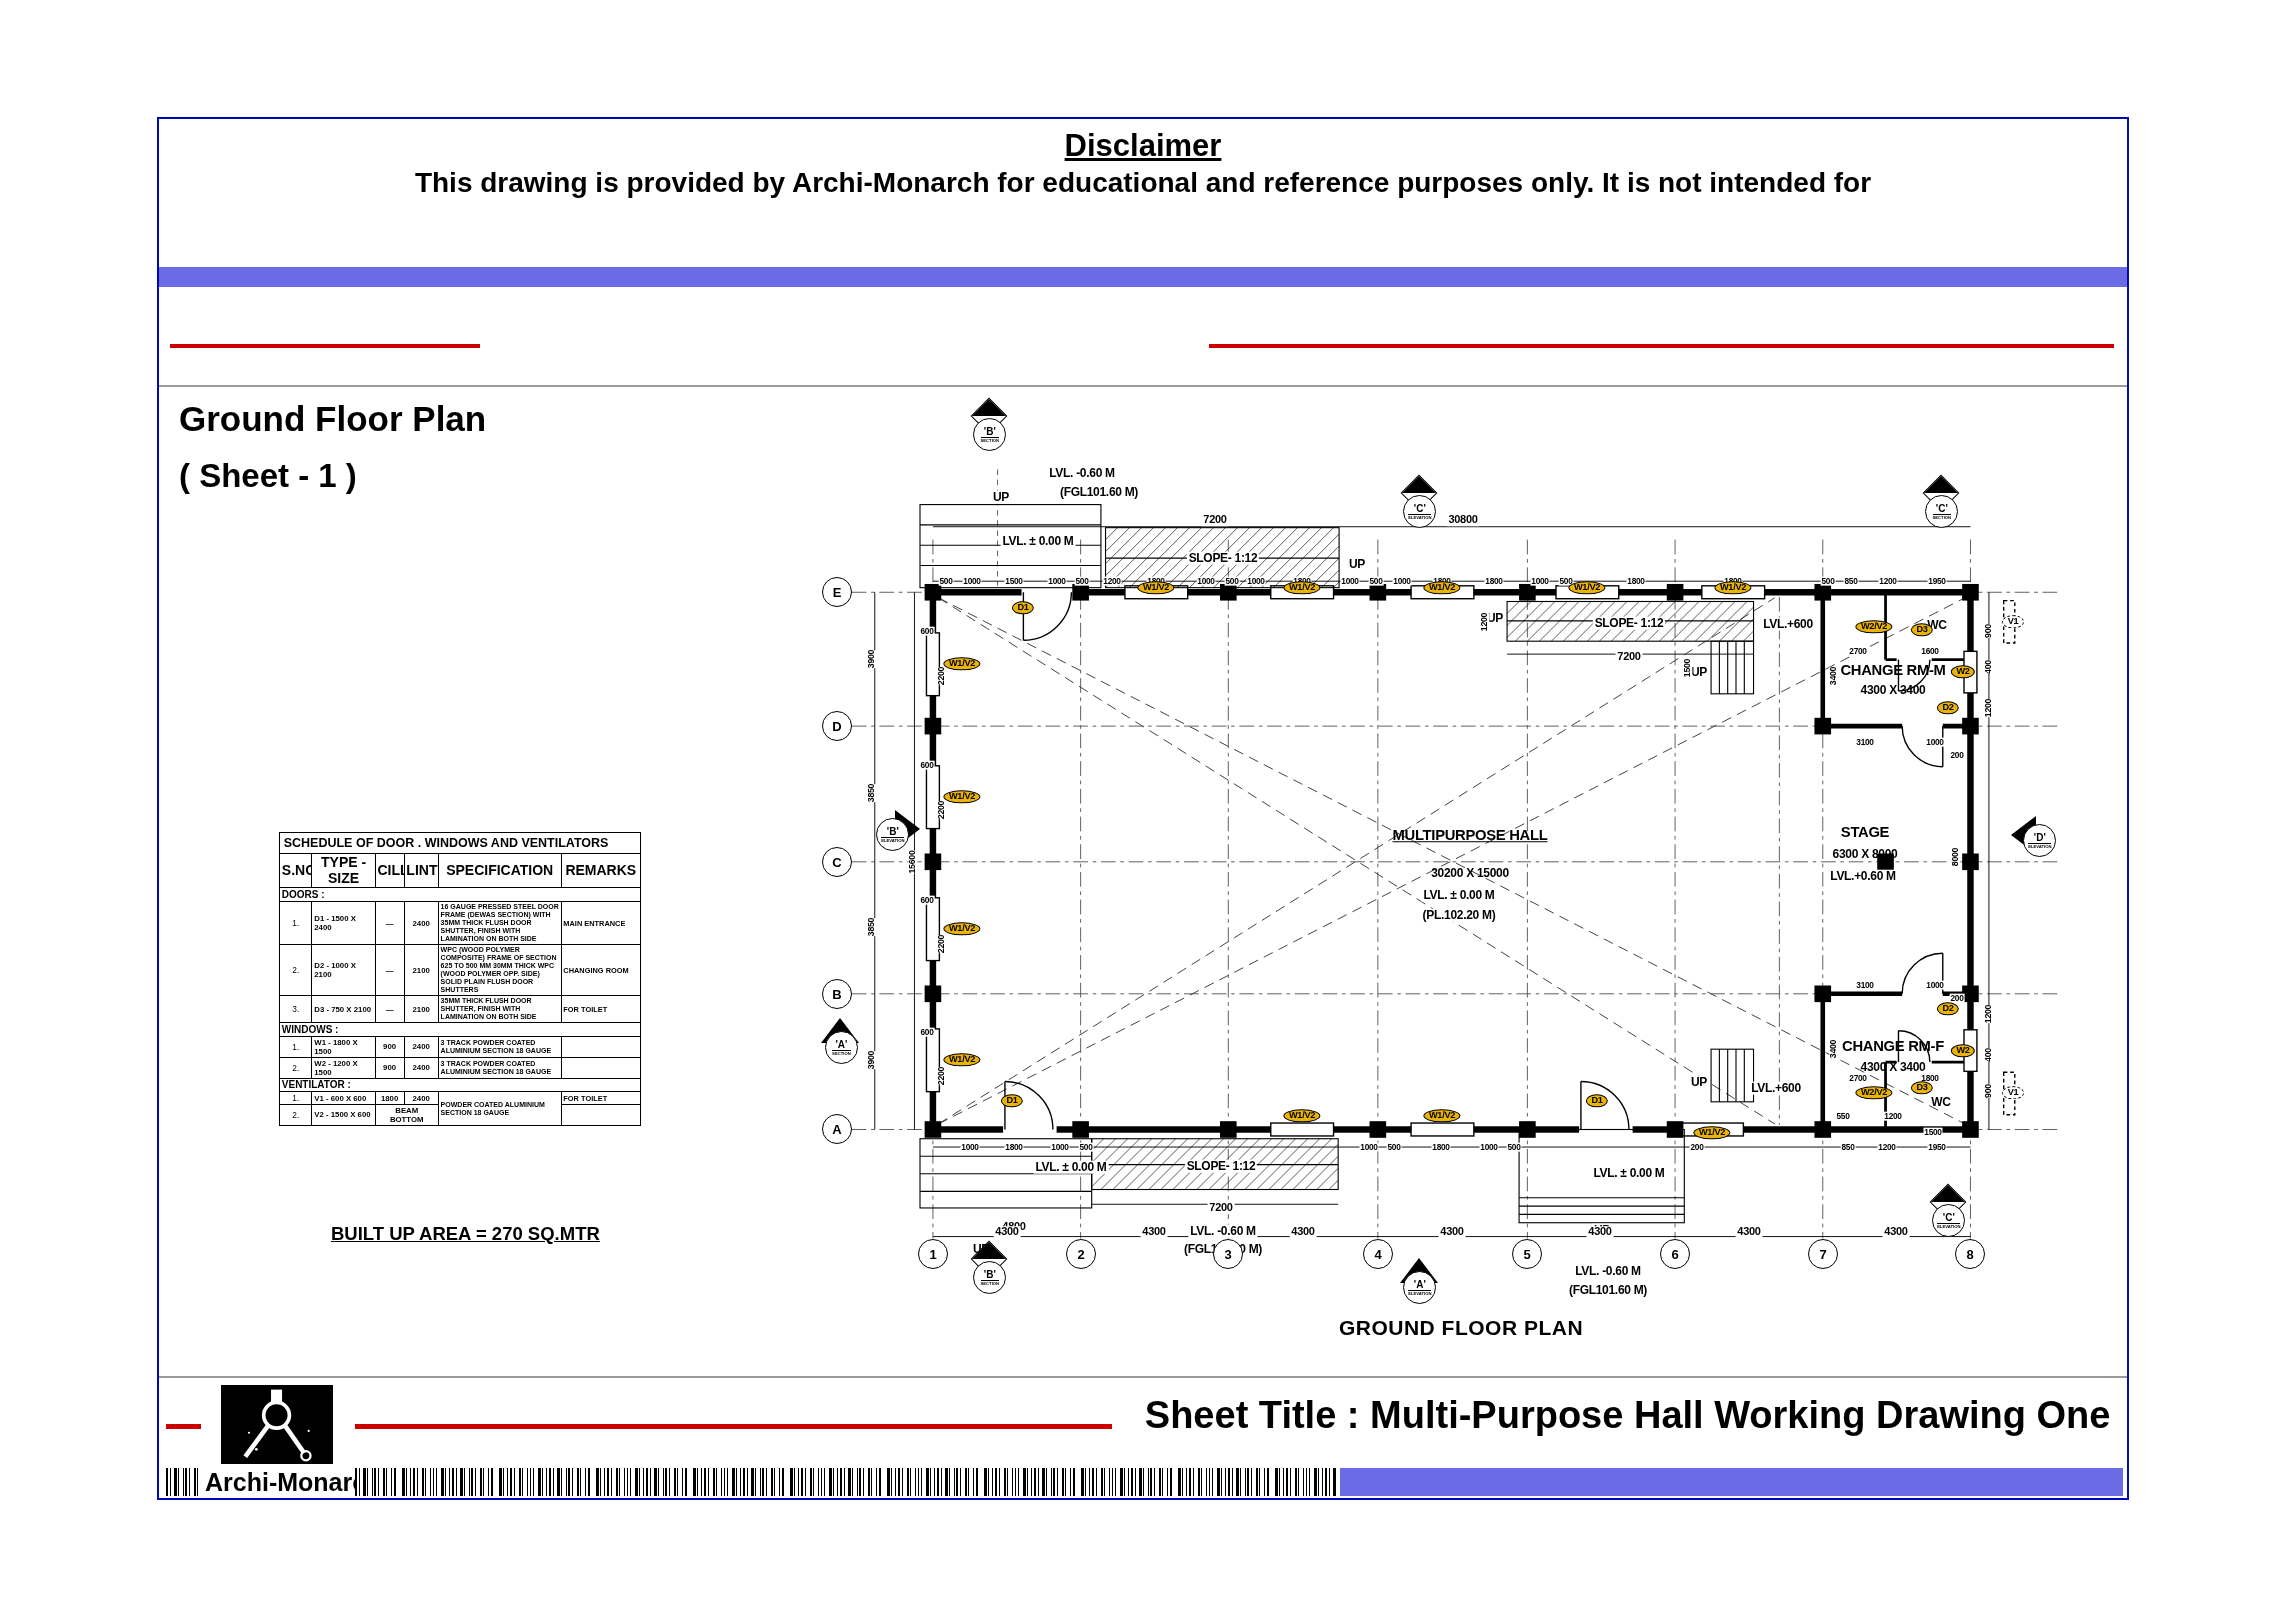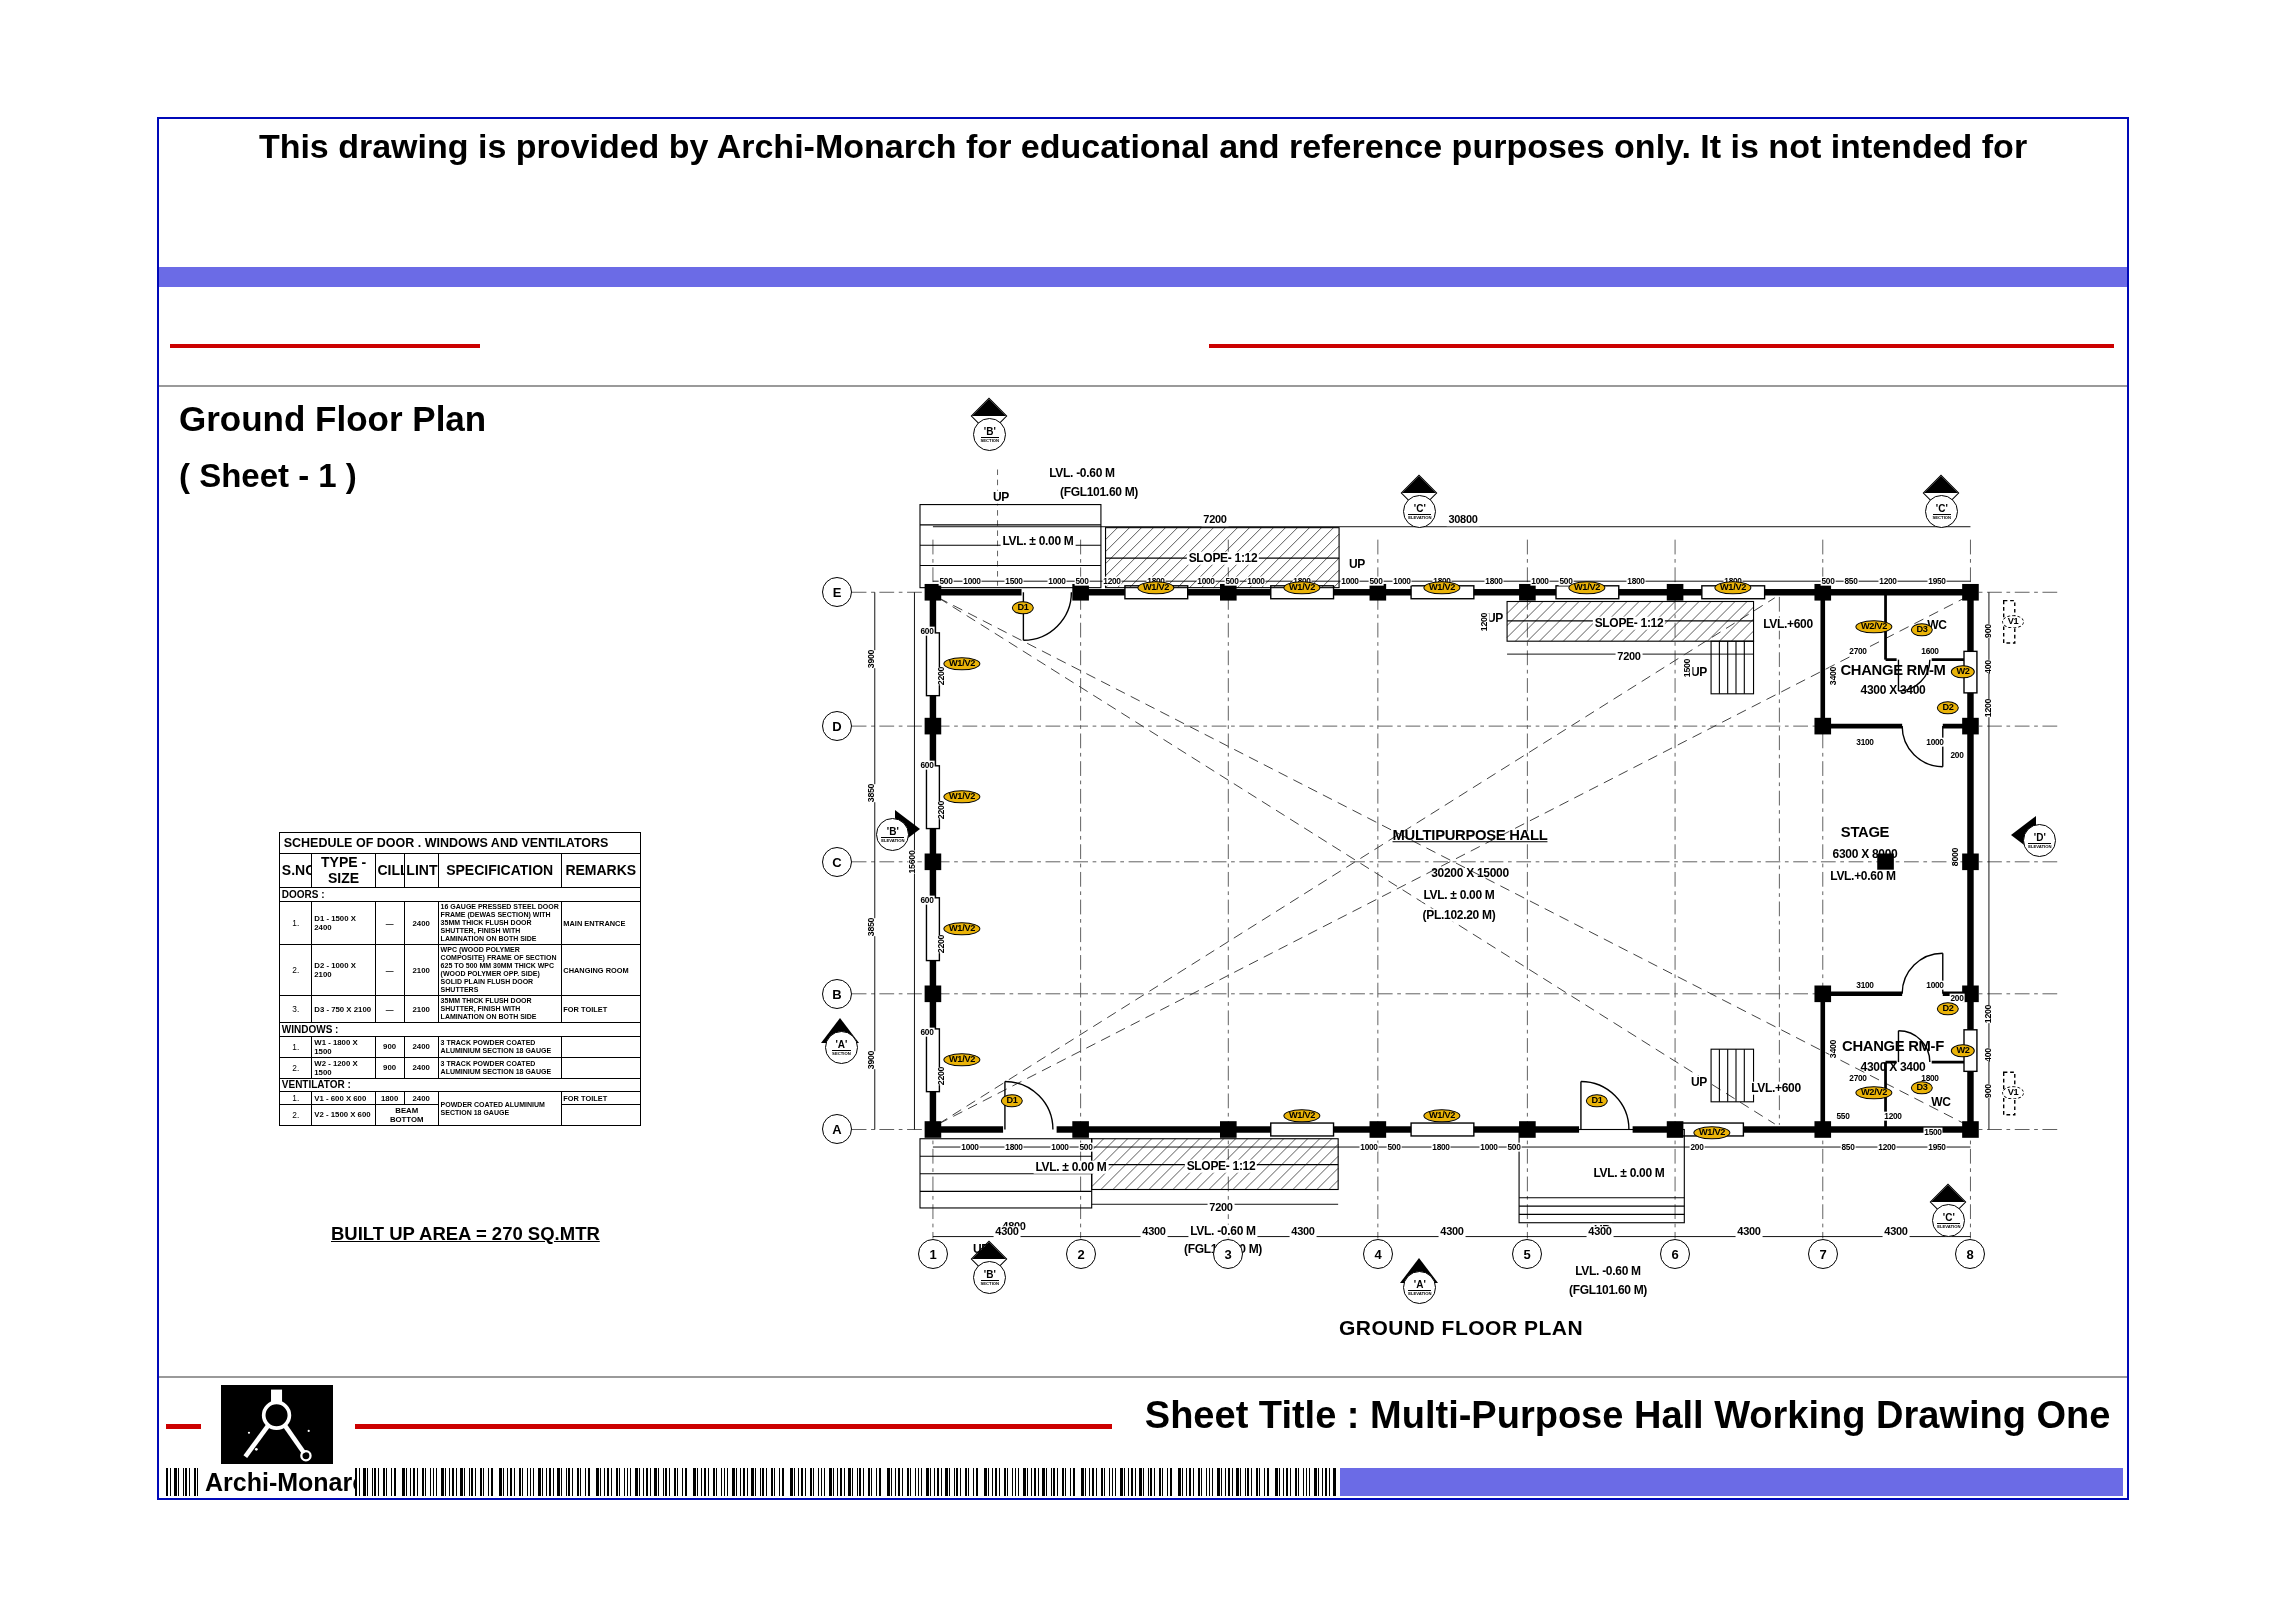--- a/index.html
+++ b/index.html
@@ -2,21 +2,21 @@
 <html style="font-size:14.8px"><head>
 <meta charset="utf-8">
 <style>
   html,body{margin:0;padding:0;background:#fff;font-family:"Liberation Sans",sans-serif;color:#000;}
   #canvas{position:relative;width:2290px;height:1619px;background:#fff;overflow:hidden;}
   .sheet{position:absolute;left:157px;top:117px;width:1972px;height:1383px;border:2.8px solid #0009b8;background:#fff;box-sizing:border-box;}
 
   
   .disclaimer{position:absolute;left:0;top:9.2px;width:100%;text-align:center;}
   .disc-title{font-size:31px;font-weight:bold;text-decoration:underline;}
-  .disc-line{font-size:34px;font-weight:bold;line-height:37px;}
+  .disc-line{font-size:28px;font-weight:bold;line-height:37px;}
   .purple-bar{position:absolute;left:0;top:148px;width:100%;height:20px;background:#6b6be6;}
   .cat-row{position:absolute;left:0;top:201px;width:100%;height:48px;}
   .redline{position:absolute;background:#c00;height:3.7px;top:24px;}
   .rl-left{left:11px;width:310px;}
   .rl-right{left:1050px;right:13px;}
   .cat-text{position:absolute;left:310px;width:716px;text-align:center;font-size:34px;font-weight:bold;}
   .gray-line{position:absolute;left:0;width:100%;height:1.8px;background:#9a9a9a;}
   .h1{position:absolute;left:20px;top:280px;font-size:35px;font-weight:bold;}
   .h2{position:absolute;left:20px;top:338px;font-size:33px;font-weight:bold;}
   .builtup{position:absolute;left:172px;top:1104px;font-size:18.5px;font-weight:bold;text-decoration:underline;}
@@ -72,20 +72,21 @@
   .bc2{position:absolute;left:196px;top:1349px;width:982px;height:28px;}
   .blue-bar{position:absolute;left:1181px;top:1349px;width:783px;height:28px;background:#6b6be6;}
 </style>
 </head>
 <body>
 
 <div id="canvas">
   <div class="sheet">
 
     <div class="disclaimer">
+      <div class="disc-title">Disclaimer</div>
       <div class="disc-line">This drawing is provided by Archi-Monarch for educational and reference purposes only. It is not intended for</div>
     </div>
 
     <div class="purple-bar"></div>
 
     <div class="cat-row">
       <div class="redline rl-left"></div>
       <div class="redline rl-right"></div>
     </div>
 

